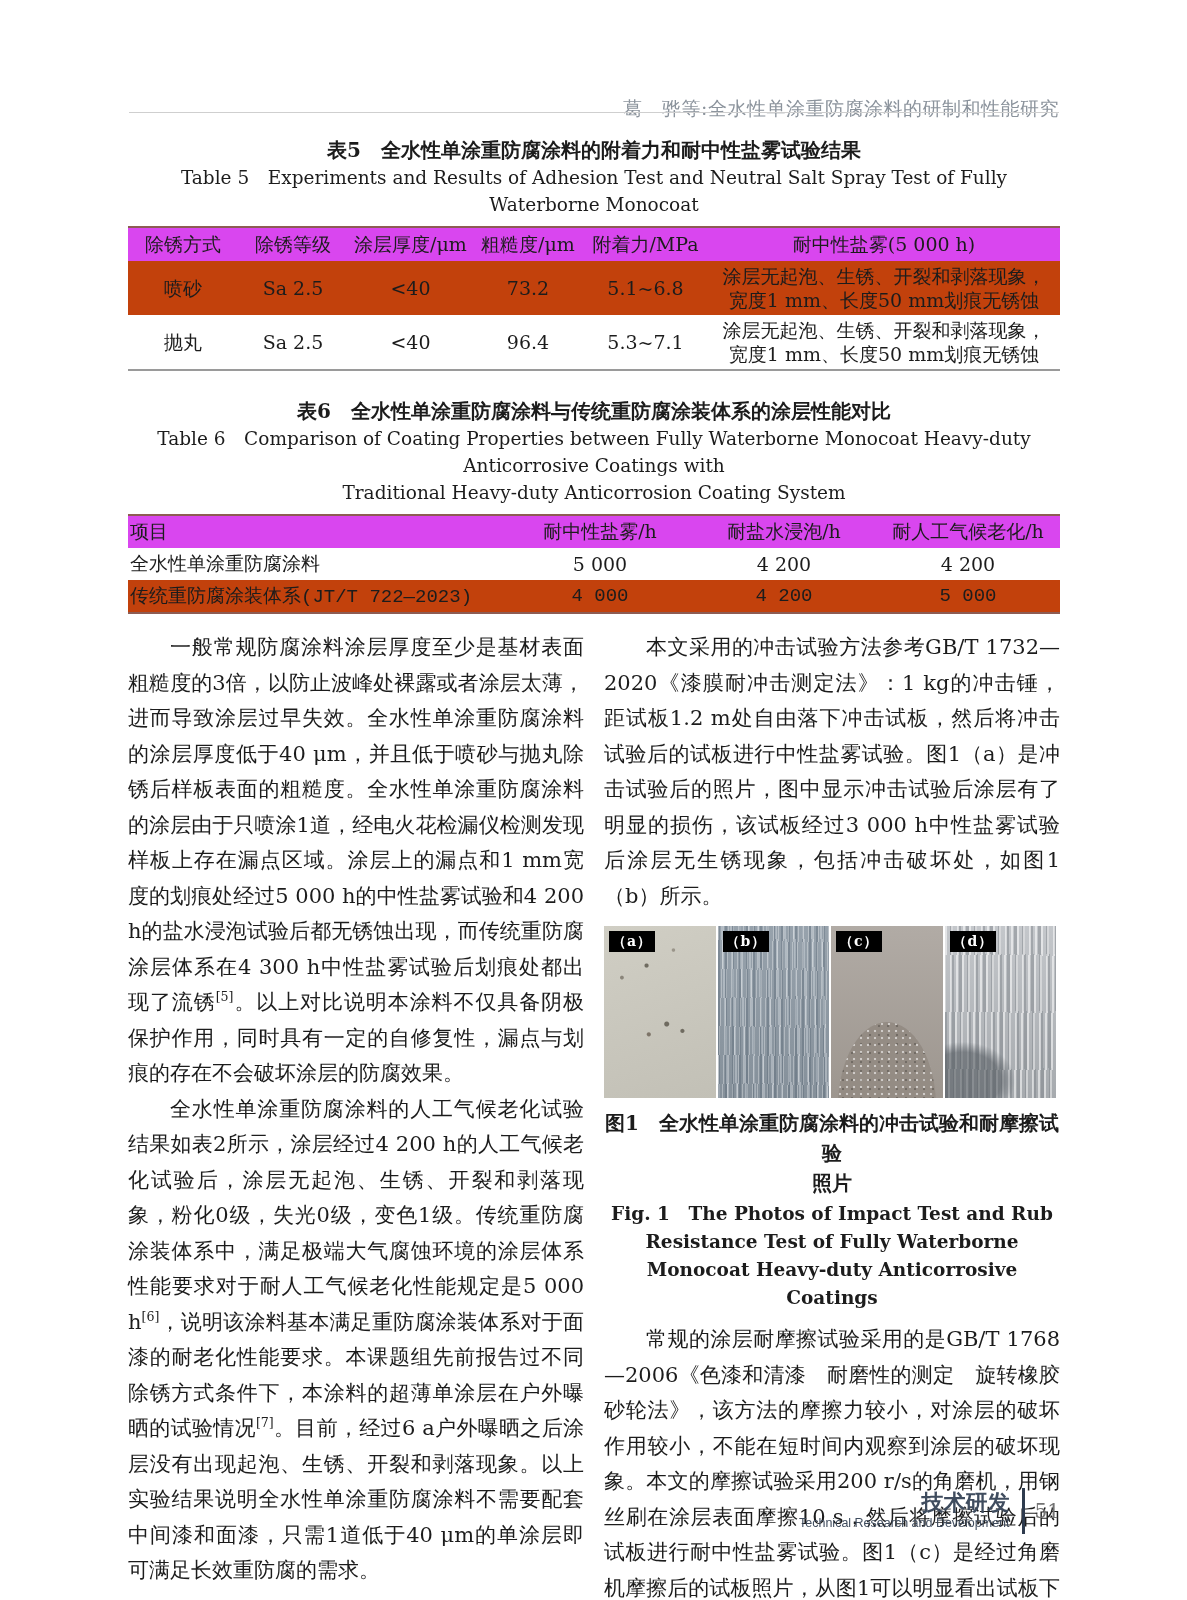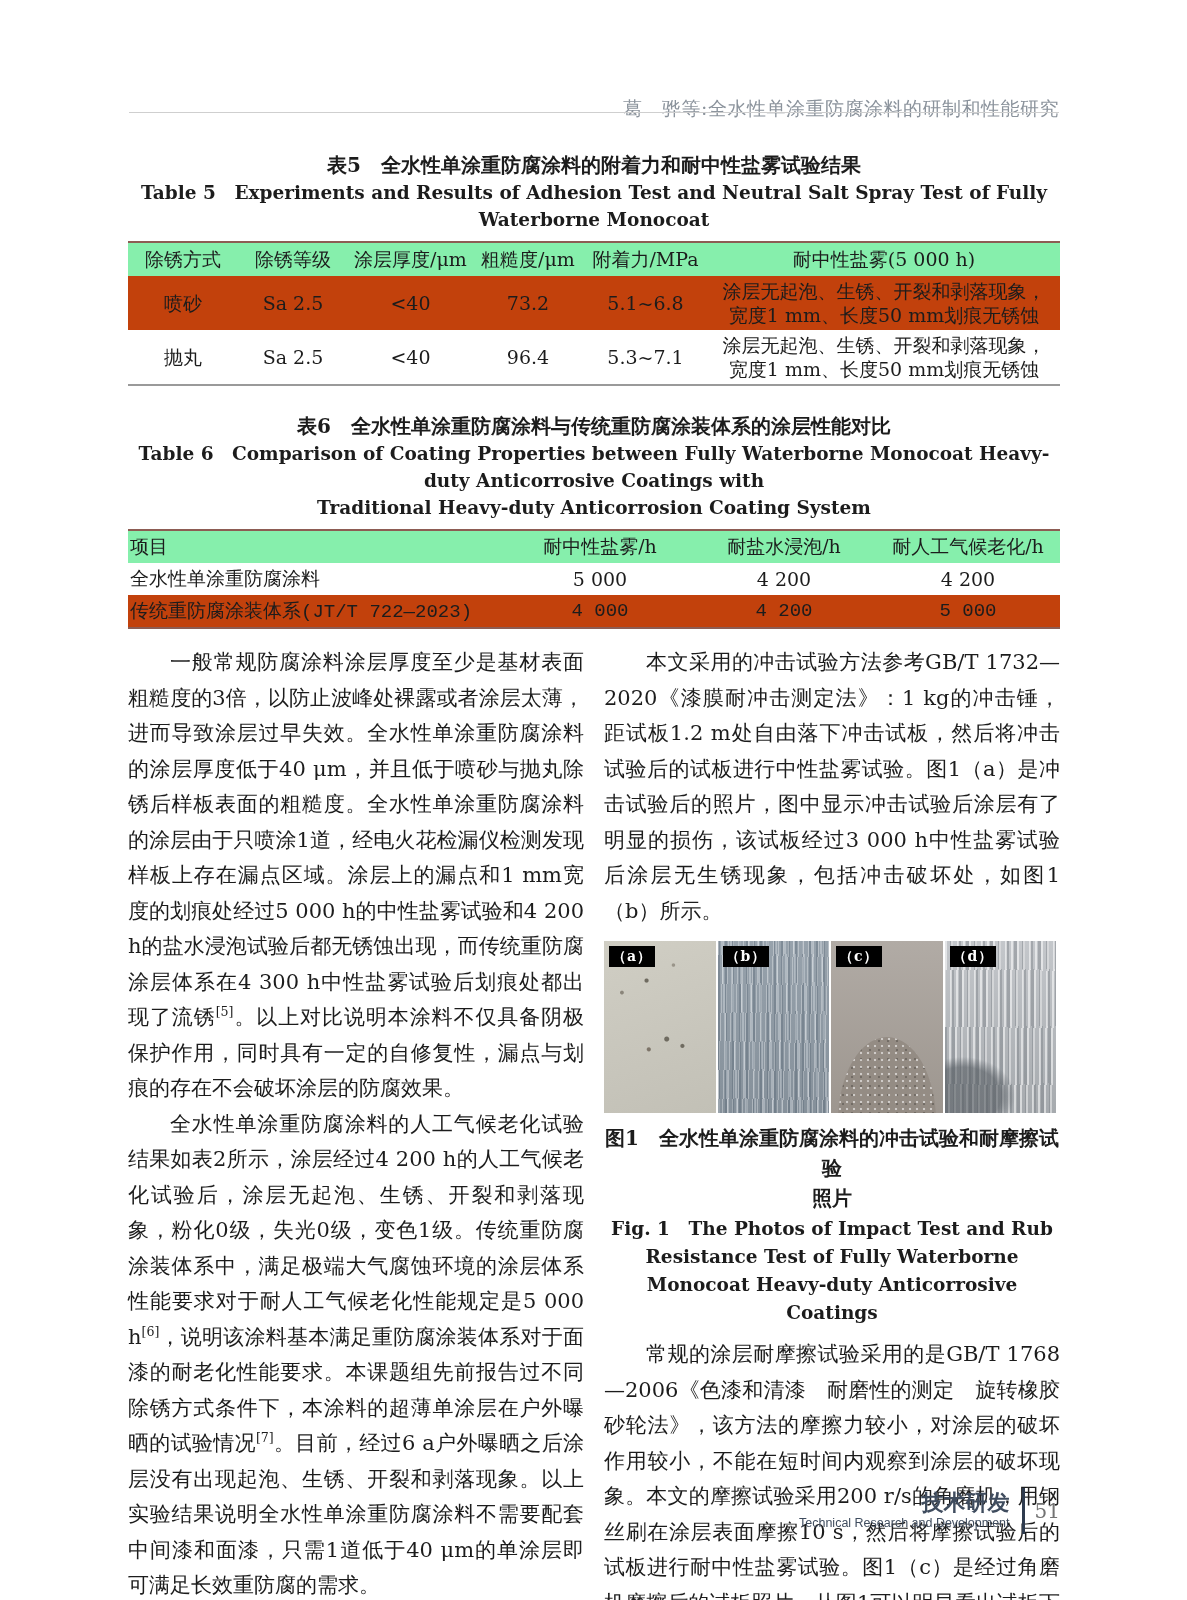--- a/index.html
+++ b/index.html
@@ -12,25 +12,25 @@
   
   .running-head {
     position:absolute; top:96px; right:128px; font-size:19px; color:#8b939c;
     letter-spacing:0.5px;
   }
   .head-rule { position:absolute; top:112px; left:129px; width:930px; height:1px; background:#cfcfcf; }
 
   
   .content { position:absolute; left:128px; top:124px; width:932px; }
 
-  .tbl-title-cn { text-align:center; font-weight:bold; font-size:20px; line-height:28px; margin-top:27px; }
-  .tbl-title-en { text-align:center; font-weight:bold; font-size:18.5px; line-height:27px; }
+  .tbl-title-cn { text-align:center; font-weight:bold; font-size:20px; line-height:28px; margin-top:12px; }
+  .tbl-title-en { text-align:center; font-weight:normal; font-size:18.5px; line-height:27px; }
 
   table { border-collapse:collapse; width:932px; table-layout:fixed; margin-top:8px; }
-  .t5 thead tr, .t6 thead tr { background:#86efac; }
+  .t5 thead tr, .t6 thead tr { background:#d946ef; }
   .t5 thead { border-top:2.5px solid #8d5c53; }
   .t6 thead { border-top:2.5px solid #8d5c53; }
   .t5 tbody tr:last-child { border-bottom:2px solid #9a9a9a; }
   .t6 tbody tr:last-child { border-bottom:2.5px solid #8d5c53;font-family:Liberation Mono, monospace; }
   th, td { font-weight:normal; font-size:19px; text-align:center; vertical-align:middle; padding:3px 2px; }
   .t5 th { height:34px; }
   .t5 td { height:50px; line-height:24px; }
   .t5 .pink, .t6 .pink { background:#c2410c; }
   .t6 th { height:33px; }
   .t6 td { height:32px; }

